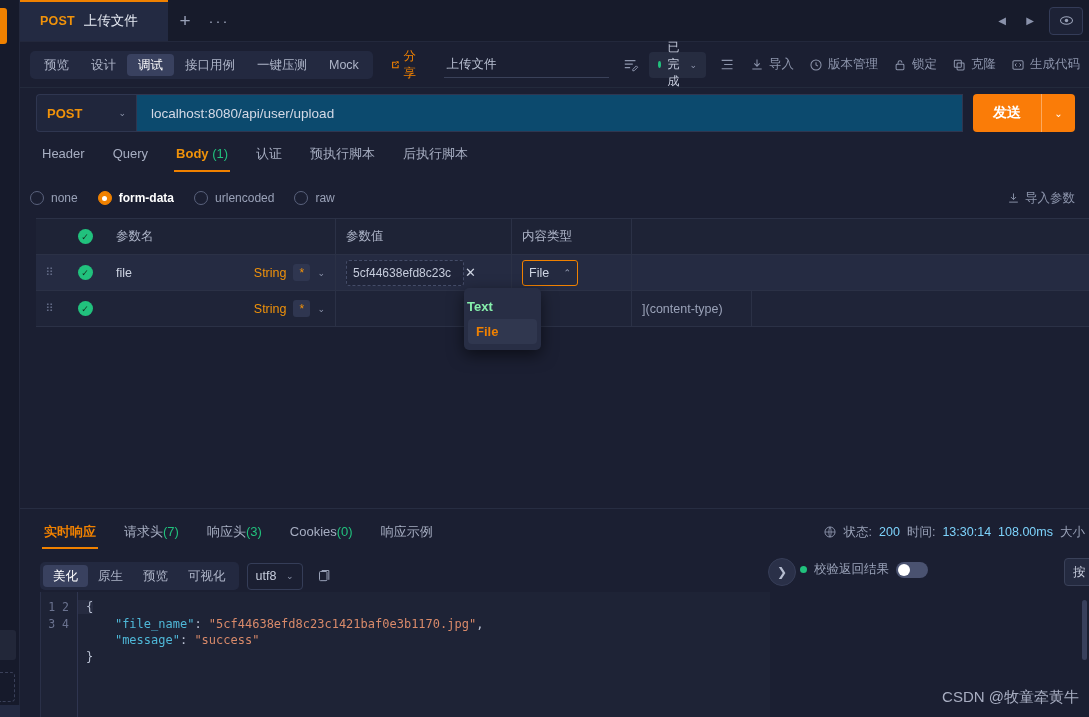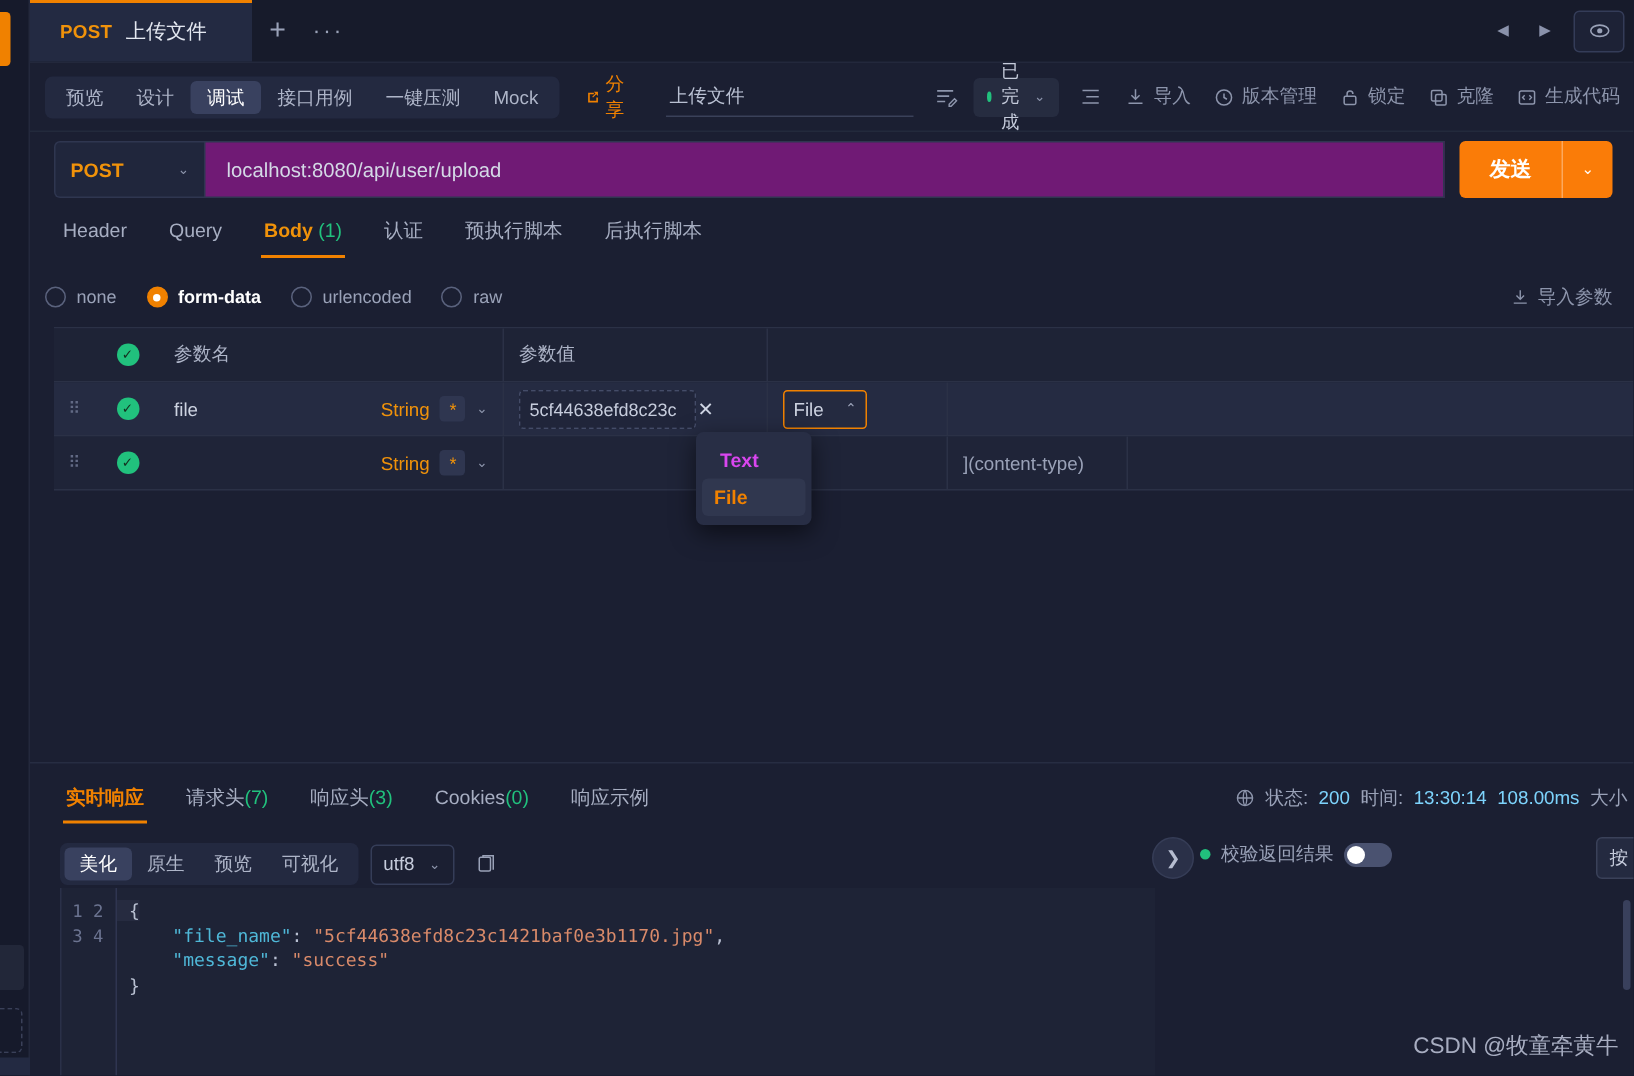--- a/index.html
+++ b/index.html
@@ -126,21 +126,21 @@
   }
   .method-box {
     width: 100px; height: 38px; background: #20263c;
     border: 1px solid #2f3650; border-right: none;
     border-radius: 4px 0 0 4px;
     display: flex; align-items: center; justify-content: space-between;
     padding: 0 10px; cursor: pointer;
   }
   .method-box .m { color: #f0920a; font-size: 13px; font-weight: bold; }
   .url-box {
-    flex: 1; height: 38px; background: #701a75;
+    flex: 1; height: 38px; background: #0c4a6e;
     border: 1px solid #2f3650; border-left: 1px solid #2f3650;
     display: flex; align-items: center; padding: 0 12px;
   }
   .url-text {
     color: #d4d9e6; font-size: 13.5px; background: transparent;
     border: none; outline: none; width: 100%;
     font-family: "Liberation Sans", sans-serif;
   }
   .send-wrap {
     margin-left: 10px; height: 38px; display: flex; align-items: stretch;
@@ -248,22 +248,22 @@
   .type-sel .up { color: #9aa2b8; font-size: 9px; }
   .ctype { color: #9aa2b8; font-size: 12.5px; }
 
   
   .dropdown {
     position: absolute; left: 464px; top: 288px; width: 77px;
     background: #282e45; border-radius: 5px; padding: 6px 0;
     box-shadow: 0 5px 16px rgba(0,0,0,.55); z-index: 40;
   }
   .dd-item {
-    height: 25px; line-height: 25px; padding: 0 16px;
-    font-size: 13px; color: #d946ef; cursor: pointer; font-weight: bold;
+    height: 25px; line-height: 25px; padding: 0 3px;
+    font-size: 13px; color: #86efac; cursor: pointer; font-weight: bold;
   }
   .dd-item.sel { color: #f08100; background: #30374f; margin: 0 4px; border-radius: 4px; padding: 0 8px; }
 
   
   .resp-sep {
     position: absolute; left: 20px; top: 508px; right: 0; height: 1px; background: #272d42;
   }
   .resptabs {
     position: absolute; left: 30px; top: 513px; right: 0; height: 38px;
     display: flex; align-items: center;
@@ -531,20 +531,23 @@
       <div class="pc c-drag"></div>
       <div class="pc c-chk">
         <span class="chk-green">✓</span>
       </div>
       <div class="pc c-name">
         <span class="hdr-txt">参数名</span>
       </div>
       <div class="pc c-val">
         <span class="hdr-txt">参数值</span>
       </div>
+      <div class="pc c-type">
+        <span class="hdr-txt">内容类型</span>
+      </div>
     </div>
 
     <div class="prow body1">
       <div class="pc c-drag">⠿</div>
       <div class="pc c-chk">
         <span class="chk-green">✓</span>
       </div>
       <div class="pc c-name">
         <span class="pname">file</span>
         <span class="name-tail">

